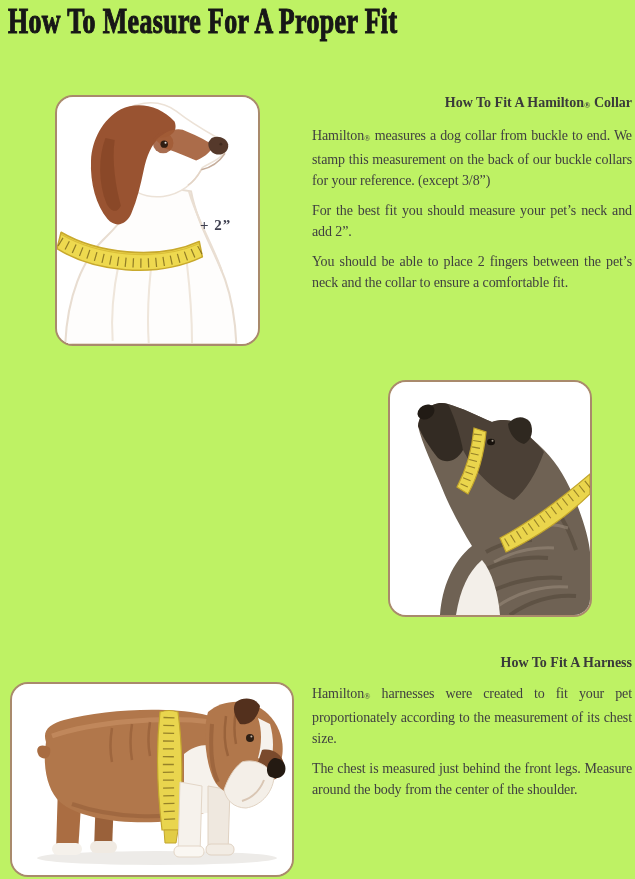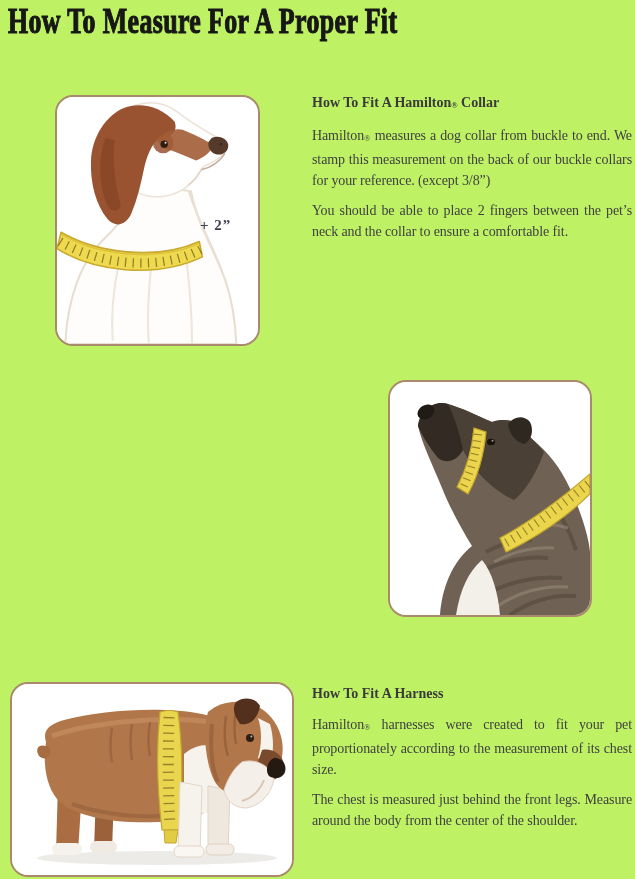--- a/index.html
+++ b/index.html
@@ -15,21 +15,21 @@
     -webkit-text-stroke:1.1px #171717;
   }
   .frame{
     position:absolute;background:#fff;border:2px solid #a98a6c;border-radius:18px;
     overflow:hidden;
     box-shadow:inset 0 0 0 2px #cbae8e, inset 0 0 0 4px #f4ede3;
   }
   .frame svg{position:absolute;left:0;top:0;width:100%;height:100%;}
   .textcol{position:absolute;}
   .textcol h2{
-    margin:0 0 12px 0;font-size:14px;line-height:17px;font-weight:bold;color:#3a3a3a;
+    margin:0 0 12px 0;font-size:14px;line-height:17px;font-weight:bold;color:#3a3a3a;text-align:right;
   }
   .textcol p{
     margin:8px 0 7px 0;font-size:14px;line-height:21.5px;color:#404040;
     text-align:justify;letter-spacing:-.1px;
   }
   sub.tm{font-size:8.5px;vertical-align:baseline;position:relative;top:1px;letter-spacing:0;}
   .plus2{
     position:absolute;left:143px;top:120px;font-size:15px;font-weight:bold;
     color:#3e3f4f;letter-spacing:1px;white-space:nowrap;
   }
@@ -72,20 +72,21 @@
       <path d="M0,148 C35,170 95,178 141,156 L138,141 C96,160 38,152 4,132 Z" fill="#eed94f" stroke="#c8a92d" stroke-width="1.5" stroke-linejoin="round"></path>
       <path d="M4,134 C38,154 96,162 138,143" stroke="#d4b832" stroke-width="1.2" fill="none" opacity=".8"></path>
       <path d="M3,141 C40,163 98,171 139,149" stroke="#6e5a17" stroke-width="9" stroke-dasharray="1.2,6.2" fill="none" opacity=".72"></path>
     </svg>
     <span class="plus2">+ 2”</span>
   </div>
 
   <div class="textcol" style="left:312px;top:94px;width:320px;">
     <h2 class="sym">How To Fit A Hamilton<sub class="tm">®</sub> Collar</h2>
     <p class="sym">Hamilton<sub class="tm">®</sub> measures a dog collar from buckle to end.  We stamp this measurement on the back of our buckle collars for your reference. (except 3/8”)</p>
+    <p class="sym">For the best fit you should measure your pet’s neck and add 2”.</p>
     <p class="sym">You should be able to place 2 fingers between the pet’s neck and the collar to ensure a comfortable fit.</p>
   </div>
 
   <div class="textcol" style="left:15px;top:413px;width:318px;">
   </div>
 
   <div class="frame" style="left:388px;top:380px;width:200px;height:233px;">
     <svg viewBox="0 0 200 233" preserveAspectRatio="none">
       <rect width="200" height="233" fill="#ffffff"></rect>
 
@@ -169,19 +170,19 @@
       <circle cx="238" cy="54" r="4" fill="#2e1f14"></circle>
       <circle cx="239.4" cy="52.6" r="1" fill="#e8dccb" opacity=".8"></circle>
 
       <path d="M250,66 C260,64 270,70 272,80 C272,90 266,96 258,96 C250,94 246,86 246,78 Z" fill="#7a4a2c"></path>
       <path d="M230,78 C244,74 258,82 262,94 C260,110 248,122 234,124 C222,124 214,116 212,106 C216,94 222,84 230,78 Z" fill="#f4efe8" stroke="#e0d2c2" stroke-width="1"></path>
       <path d="M262,74 C270,74 275,80 273,88 C271,94 263,96 257,92 C253,87 255,77 262,74 Z" fill="#241a12"></path>
       <path d="M252,96 C248,106 240,114 230,117" stroke="#d9c6b4" stroke-width="2" fill="none"></path>
     </svg>
   </div>
 
-  <div class="textcol" style="left:312px;top:685px;width:320px;">
+  <div class="textcol" style="left:312px;top:654px;width:320px;">
     <h2>How To Fit A Harness</h2>
     <p class="sym">Hamilton<sub class="tm">®</sub> harnesses were created to fit your pet proportionately according to the measurement of its chest size.</p>
     <p class="sym">The chest is measured just behind the front legs. Measure around the body from the center of the shoulder.</p>
   </div>
 
 </div>
 
 </body></html>

